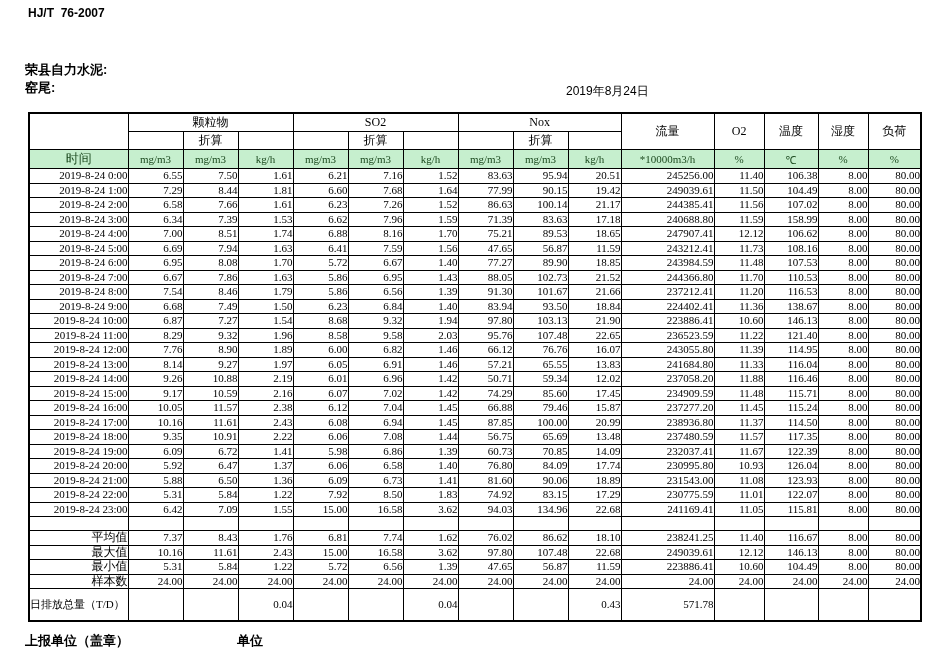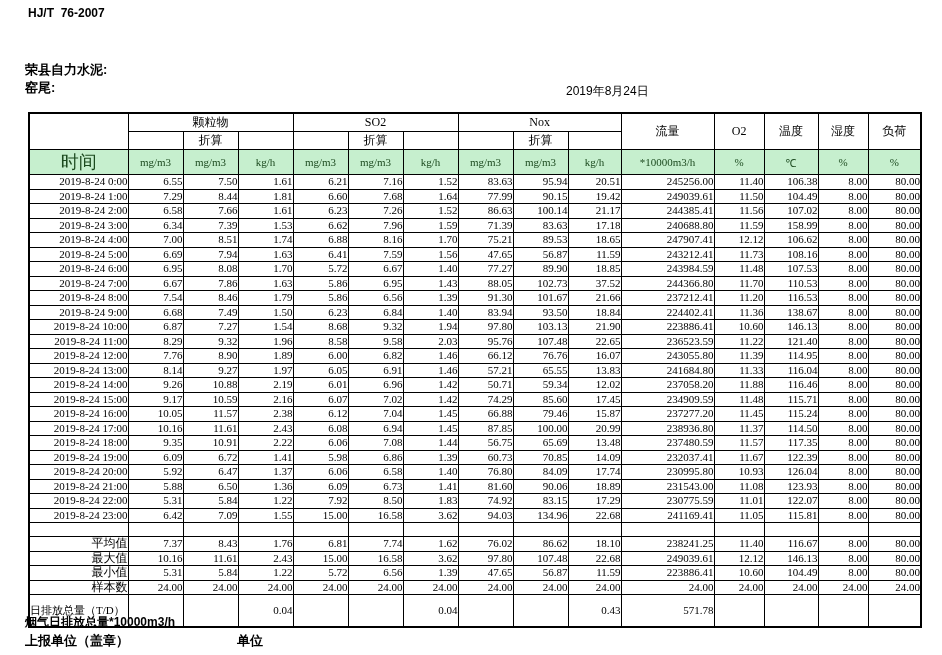--- a/index.html
+++ b/index.html
@@ -20,21 +20,21 @@
     border:2px solid #000;
   }
   table.report th, table.report td {
     border:1px solid #000; padding:0; overflow:hidden; white-space:nowrap;
   }
   thead th { font-weight:normal; font-size:12px; text-align:center; vertical-align:middle; }
   tr.h1 { height:15px; }
   tr.h2 { height:14px; }
   tr.hgreen { height:18px; }
   tr.hgreen th { background:#c6efce; color:#1c4a1f; font-size:11px; }
-  tr.hgreen th.time-h { font-size:18px; }
+  tr.hgreen th.time-h { font-size:13px; }
 
   tbody tr.r { height:14.5px;margin-top:24px; }
   tbody tr.spacer { height:14px; }
   tbody tr.total { height:32px; }
   tbody td { font-size:11px; line-height:13px; vertical-align:middle; }
   td.c-time { text-align:right; padding-right:4px; }
   td.c-num  { text-align:right; padding-right:3px; }
   td.c-label { text-align:right; padding-right:2px; font-size:12px; }
   td.c-label-left { text-align:left; padding-left:1px; font-size:11px; }
 
@@ -234,21 +234,21 @@
         <tr class="r">
           <td class="c-time">2019-8-24 7:00</td>
           <td class="c-num">6.67</td>
           <td class="c-num">7.86</td>
           <td class="c-num">1.63</td>
           <td class="c-num">5.86</td>
           <td class="c-num">6.95</td>
           <td class="c-num">1.43</td>
           <td class="c-num">88.05</td>
           <td class="c-num">102.73</td>
-          <td class="c-num">37.52</td>
+          <td class="c-num">21.52</td>
           <td class="c-num">244366.80</td>
           <td class="c-num">11.70</td>
           <td class="c-num">110.53</td>
           <td class="c-num">8.00</td>
           <td class="c-num">80.00</td>
         </tr>
         <tr class="r">
           <td class="c-time">2019-8-24 8:00</td>
           <td class="c-num">7.54</td>
           <td class="c-num">8.46</td>
@@ -620,17 +620,16 @@
           <td class="c-num">0.43</td>
           <td class="c-num">571.78</td>
           <td class="c-num"></td>
           <td class="c-num"></td>
           <td class="c-num"></td>
           <td class="c-num"></td>
         </tr>
       </tbody>
   </table>
 
-  <div class="foot-note">烟气日排放总量*10000m3/h</div>
   <div class="foot-report">上报单位（盖章）</div>
   <div class="foot-unit">单位</div>
 
 </div>
 
 </body></html>

